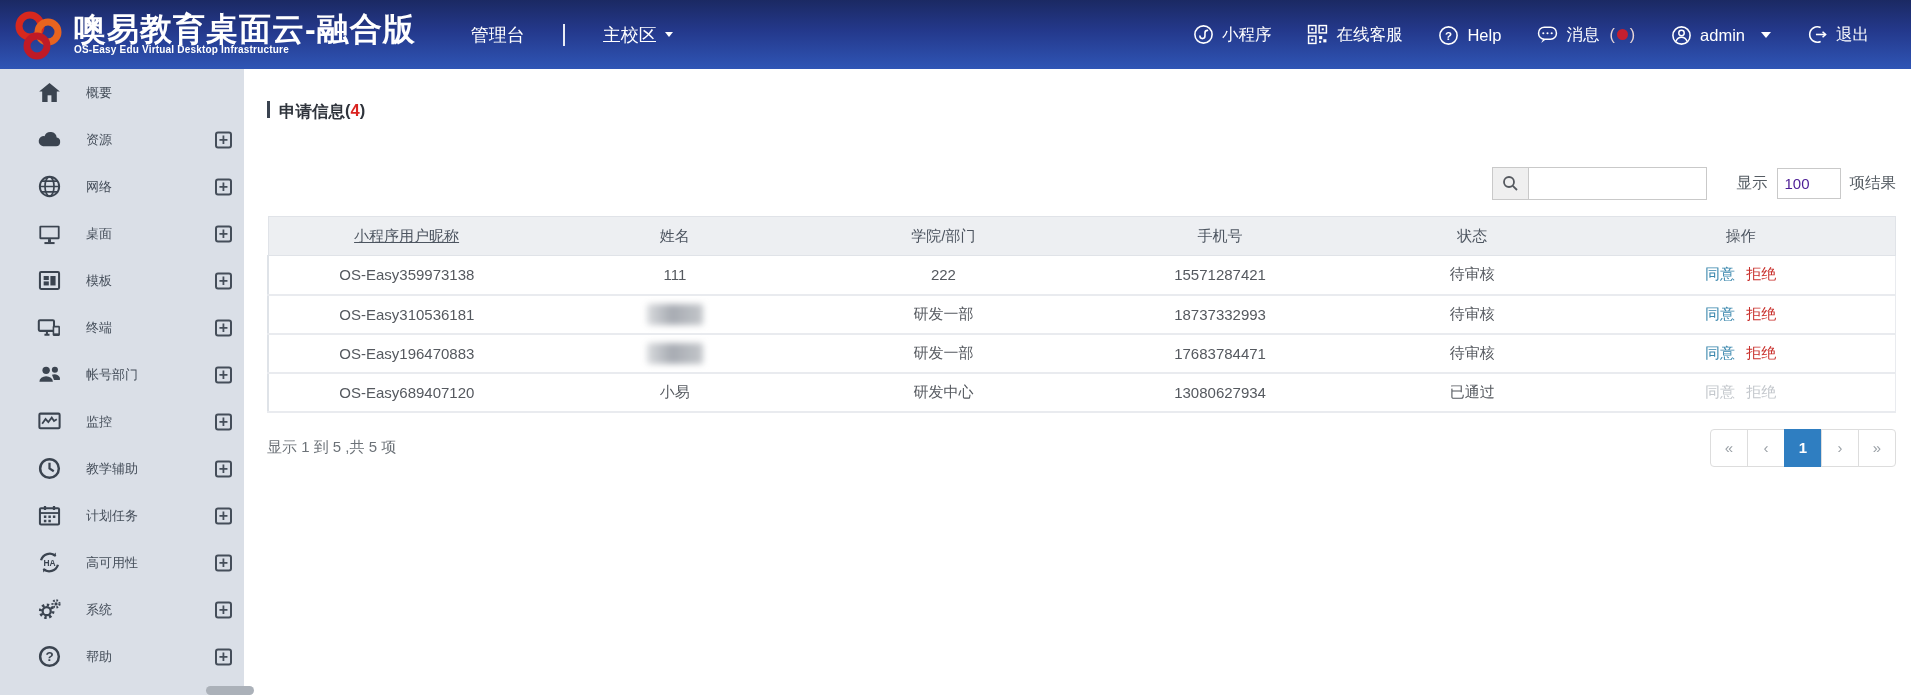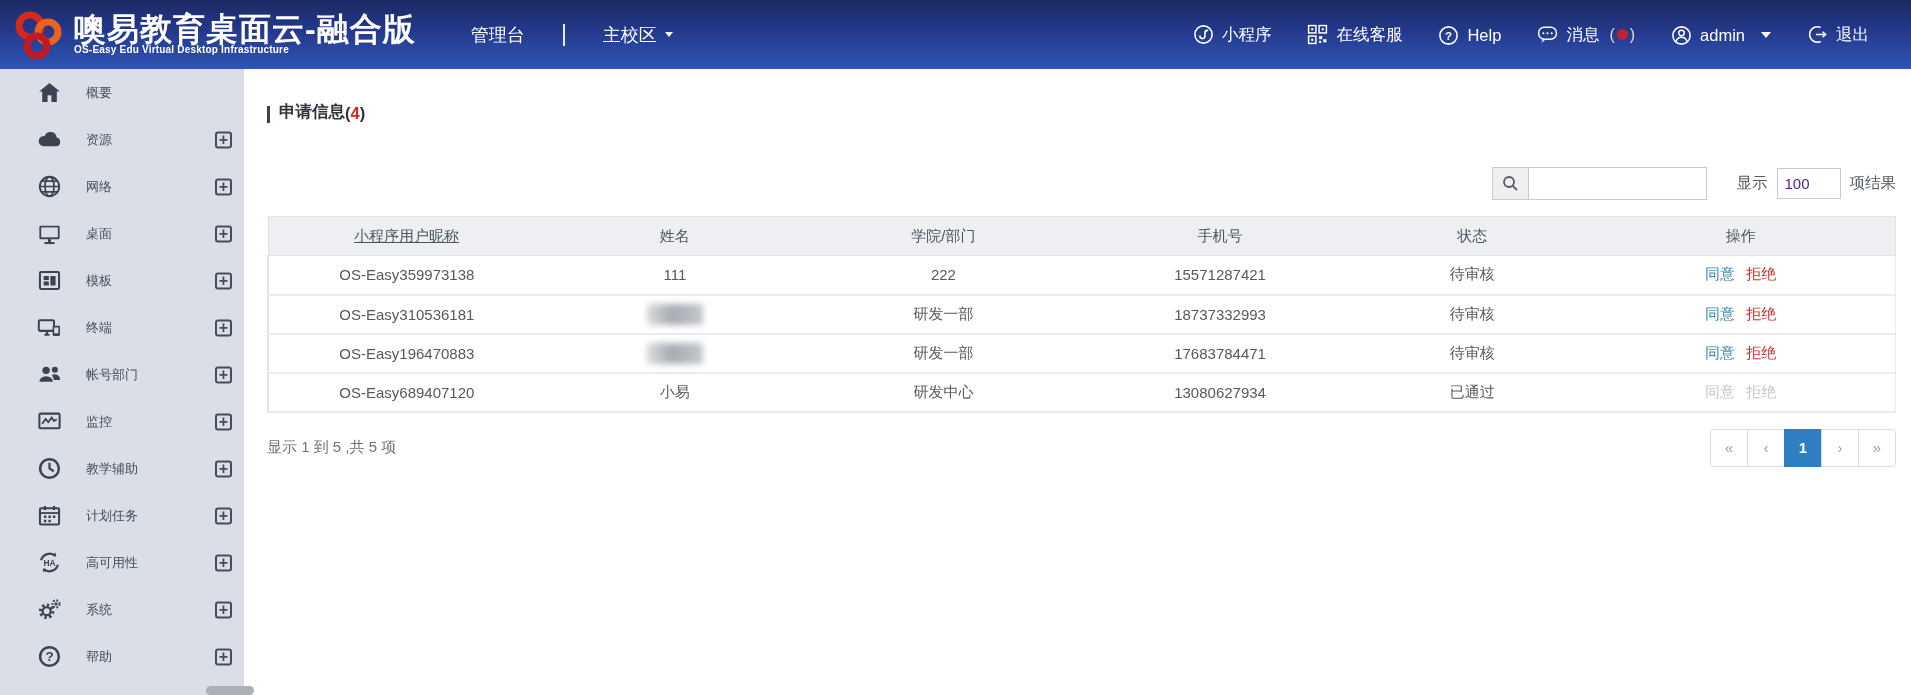--- a/index.html
+++ b/index.html
@@ -28,21 +28,21 @@
   .sidebar { position:absolute; top:69px; left:0; width:244px; bottom:0; background:#dadfe7; }
   .side-item { position:relative; height:47px; display:flex; align-items:center; padding-left:36px; cursor:pointer; }
   .side-icon { width:27px; height:27px; flex:0 0 27px; }
   .side-label { margin-left:23px; font-size:13px; color:#454e5a; }
   .expand-btn { position:absolute; right:12px; top:50%; transform:translateY(-50%);
     width:17px; height:17px; border:2px solid #454e5a; border-radius:3px;
     color:#454e5a; font-size:16px; font-weight:bold; line-height:12px; text-align:center; cursor:pointer; }
 
   
   .main { position:absolute; top:69px; left:244px; right:0; bottom:0; background:#fff; }
-  .page-title { display:flex; align-items:flex-end; margin:32px 0 0 23px; font-size:16.5px; font-weight:bold; color:#2e333b; }
+  .page-title { display:flex; align-items:flex-start; margin:32px 0 0 23px; font-size:16.5px; font-weight:bold; color:#2e333b; }
   .title-bar { width:3px; height:17px; background:#3a4350; margin-right:9px; }
   .title-count-num { color:#d9231f; }
 
   .toolbar { display:flex; align-items:center; justify-content:flex-end; margin:44px 15px 0 23px; }
   .search-group { display:flex; }
   .search-btn { width:37px; height:33px; background:#efefef; border:1px solid #c9c9c9; display:flex; align-items:center; justify-content:center; cursor:pointer; }
   .search-input { width:178px; height:33px; border:1px solid #c9c9c9; border-left:none; outline:none; padding:0 8px; font-size:14px; }
   .show-group { display:flex; align-items:center; margin-left:30px; font-size:15.5px; color:#555c63; }
   .page-size { width:64px; height:31px; border:1px solid #c9c9c9; margin:0 9px; padding:0 7px; font-size:15px; color:#4c1d95; outline:none; }
 

